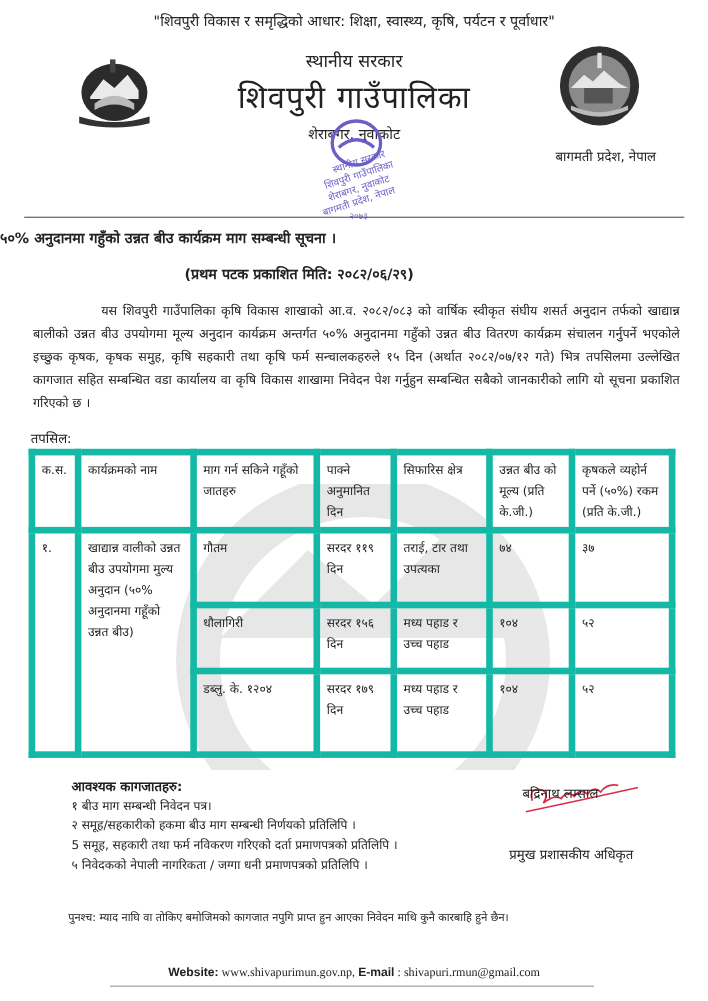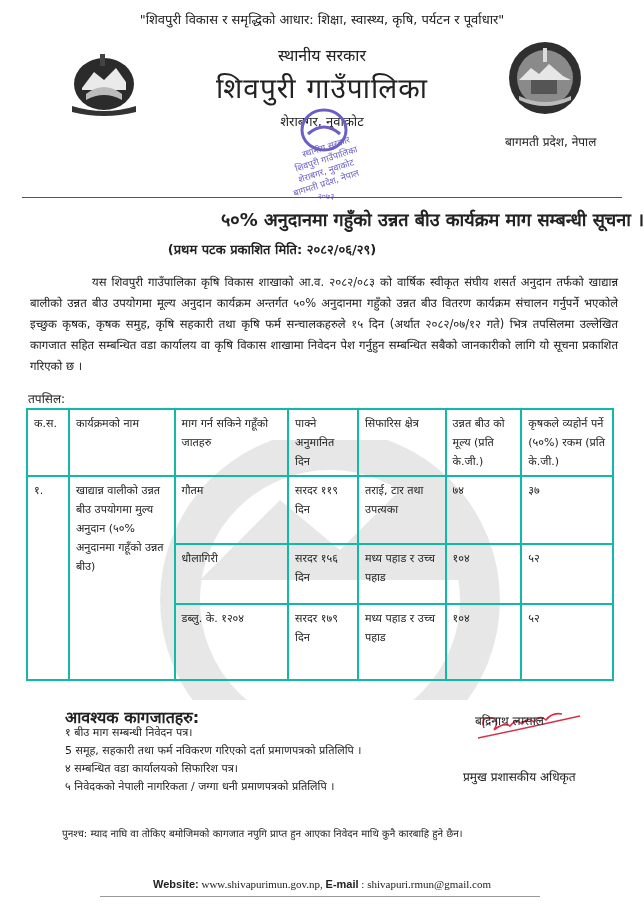--- a/index.html
+++ b/index.html
@@ -11,34 +11,34 @@
   .motto { top: 10px; left: 0; width: 644px; text-align: center; font-size: 13px; color: #222; }
   .gov-label { top: 44px; left: 0; width: 644px; text-align: center; font-size: 16px; color: #222; }
   .muni-name { top: 68px; left: 0; width: 644px; text-align: center; font-size: 28px; color: #222; letter-spacing: 1px; }
   .address { top: 112px; left: 0; width: 644px; text-align: center; font-size: 13px; color: #222; }
   .province { top: 133px; left: 505px; font-size: 12px; color: #222; }
   .emblem-left { top: 50px; left: 64px; width: 80px; height: 70px; }
   .emblem-right { top: 38px; left: 505px; width: 80px; height: 80px; }
   .stamp { top: 106px; left: 276px; width: 100px; height: 100px; }
   .stamp-text { position: absolute; left: 0; width: 100%; text-align: center; color: #6b5fc7; font-size: 9px; transform: rotate(-18deg); }
   .hr-top { top: 197px; left: 22px; width: 600px; height: 0; border-top: 1.5px solid #555; }
-  .notice-title { top: 207px; left: 0; width: 644px; text-align: right; font-size: 18px; font-weight: bold; color: #222; }
+  .notice-title { top: 207px; left: 0; width: 644px; text-align: left; font-size: 13px; font-weight: bold; color: #222; }
   .publish-date { top: 240px; left: 0; width: 544px; text-align: center; font-size: 13px; font-weight: bold; color: #222; }
   .body-para { top: 272px; left: 30px; width: 588px; font-size: 11.5px; line-height: 21px; color: #222; text-align: justify; text-indent: 62px; }
   .details-label { top: 390px; left: 28px; font-size: 12px; color: #222; }
   table.tbl {
     position: absolute; top: 408px; left: 26px; width: 588px; border-collapse: collapse;
     font-size: 11px; color: #222;
   }
   table.tbl td, table.tbl th {
-    border: 2px solid #14b8a6; vertical-align: top; text-align: left; font-weight: normal;
+    border: 6px solid #14b8a6; vertical-align: top; text-align: left; font-weight: normal;
     padding: 4px 6px; line-height: 19px;
   }
   .watermark { top: 440px; left: 80px; width: 500px; height: 260px; opacity: 0.09; }
-  .req-title { top: 706px; left: 65px; font-size: 16px; font-weight: bold; color: #222; }
+  .req-title { top: 706px; left: 65px; font-size: 12px; font-weight: bold; color: #222; }
   .req-list { top: 724px; left: 65px; font-size: 11px; line-height: 18px; color: #222; }
   .postscript { top: 826px; left: 62px; font-size: 10px; color: #222; }
   .signature { top: 708px; left: 476px; width: 110px; height: 34px; }
   .sig-name { top: 712px; left: 475px; font-size: 12px; color: #222; }
   .sig-title { top: 768px; left: 463px; font-size: 12px; color: #222; }
   .footer { top: 878px; left: 0; width: 644px; text-align: center; font-size: 11px; color: #222; font-family: "Liberation Serif", serif; }
   .footer b { font-family: "Liberation Sans", sans-serif; }
   .hr-bottom { top: 896px; left: 100px; width: 440px; border-top: 1px solid #999; }
 </style>
 </head>
@@ -135,22 +135,22 @@
     <td>मध्य पहाड र उच्च पहाड</td>
     <td>१०४</td>
     <td>५२</td>
   </tr>
 </tbody>
   </table>
 
 <div class="abs req-title">आवश्यक कागजातहरु:</div>
 <div class="abs req-list">
   <div>१ बीउ माग सम्बन्धी निवेदन पत्र।</div>
+  <div>२ समूह/सहकारीको हकमा बीउ माग सम्बन्धी निर्णयको प्रतिलिपि ।</div>
   <div>5 समूह, सहकारी तथा फर्म नविकरण गरिएको दर्ता प्रमाणपत्रको प्रतिलिपि ।</div>
-  <div>४ सम्बन्धित वडा कार्यालयको सिफारिश पत्र।</div>
   <div>५ निवेदकको नेपाली नागरिकता / जग्गा धनी प्रमाणपत्रको प्रतिलिपि ।</div>
 </div>
 <div class="abs postscript">पुनश्च: म्याद नाघि वा तोकिए बमोजिमको कागजात नपुगि प्राप्त हुन आएका निवेदन माथि कुनै कारबाहि हुने छैन।</div>
 
 <svg class="abs signature" viewBox="0 0 110 34">
   <path d="M8 20 Q4 8 16 10 Q24 12 18 22 Q28 14 34 18 Q40 10 46 16 Q52 8 58 14 Q64 6 70 12 Q76 4 86 6" fill="none" stroke="#d9304a" stroke-width="1.6"></path>
   <path d="M2 30 Q50 20 104 8" fill="none" stroke="#d9304a" stroke-width="1.4"></path>
 </svg>
 <div class="abs sig-name">बद्रिनाथ लम्साल</div>
 <div class="abs sig-title">प्रमुख प्रशासकीय अधिकृत</div>

